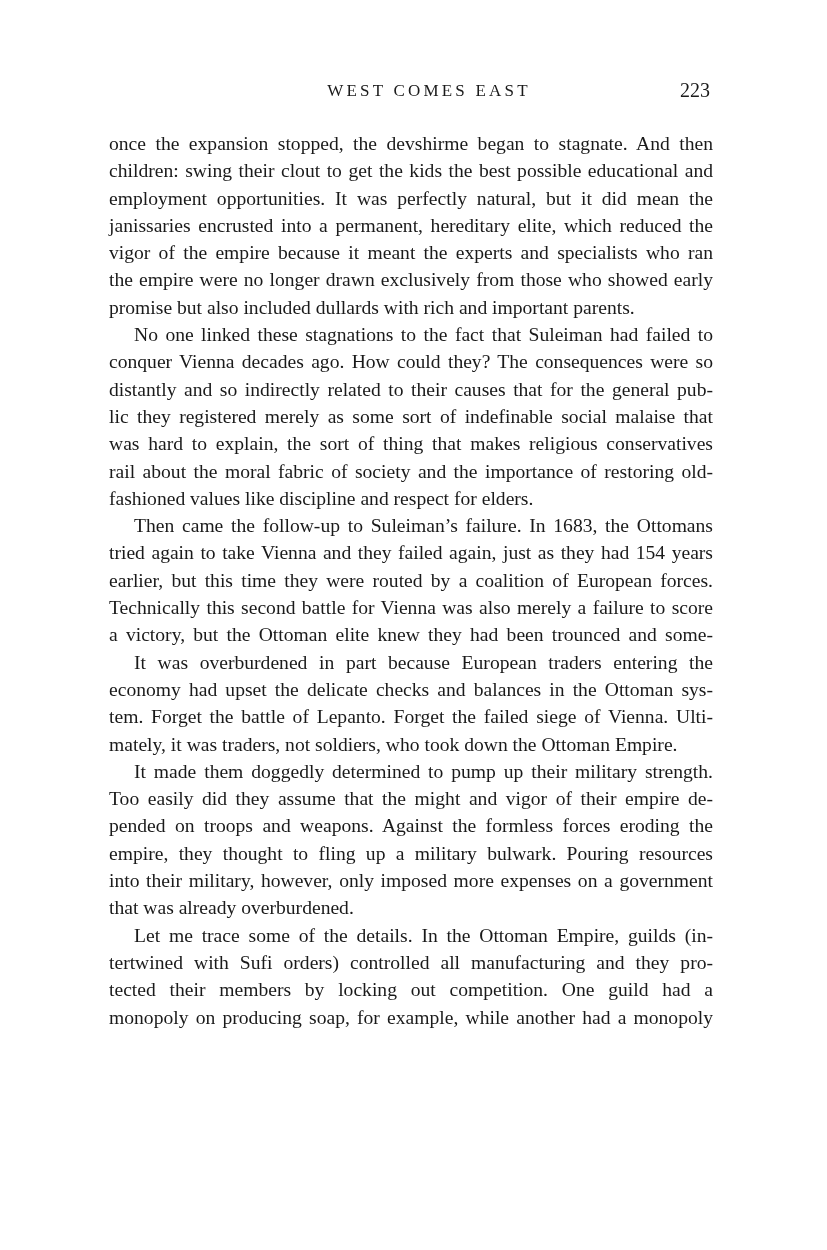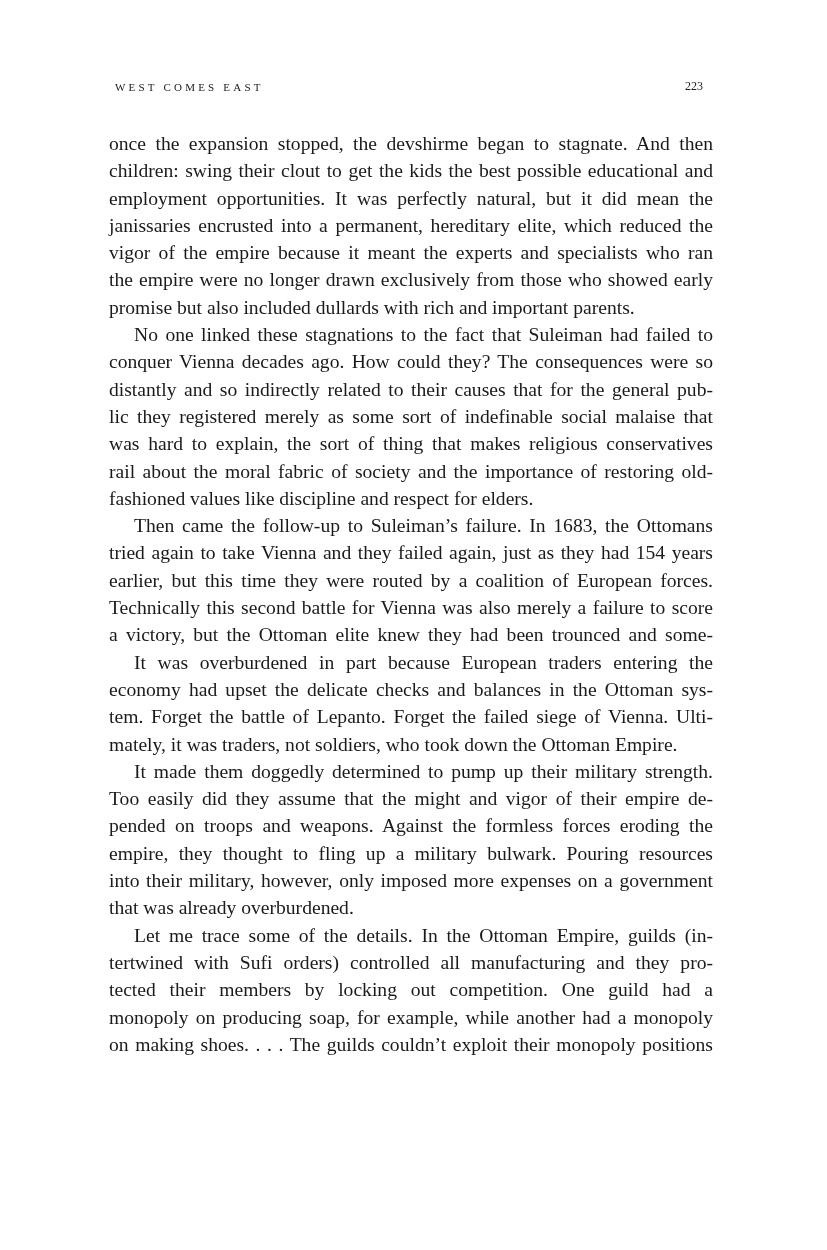--- a/index.html
+++ b/index.html
@@ -17,32 +17,33 @@
   }
   .running-head {
     position: absolute;
     top: 79px;
     left: 111px;
     width: 604px;
     height: 22px;
   }
   .running-title {
     position: absolute;
-    left: 4px;
+    left: 16px;
     width: 100%;
+    text-align: center;
     top: 2px;
-    font-size: 11px;
+    font-size: 17px;
     letter-spacing: 3.2px;
     text-transform: uppercase;
   }
   .page-number {
     position: absolute;
-    right: 12px;
+    right: 5px;
     top: 0;
-    font-size: 12px;
+    font-size: 20px;
     margin-left: 41px;
   }
   .text-block {
     position: absolute;
     top: 130px;
     left: 109px;
     width: 604px;
   }
   .line {
     display: block;
@@ -107,15 +108,14 @@
       <span class="line">pended on troops and weapons. Against the formless forces eroding the</span>
       <span class="line">empire, they thought to fling up a military bulwark. Pouring resources</span>
       <span class="line">into their military, however, only imposed more expenses on a government</span>
       <span class="line last">that was already overburdened.</span>
     </div>
     <div>
       <span class="line indent">Let me trace some of the details. In the Ottoman Empire, guilds (in-</span>
       <span class="line">tertwined with Sufi orders) controlled all manufacturing and they pro-</span>
       <span class="line">tected their members by locking out competition. One guild had a</span>
       <span class="line">monopoly on producing soap, for example, while another had a monopoly</span>
-      <span class="line">on making shoes. . . . The guilds couldn’t exploit their monopoly positions</span>
     </div>
   </div>
 
 </body></html>

